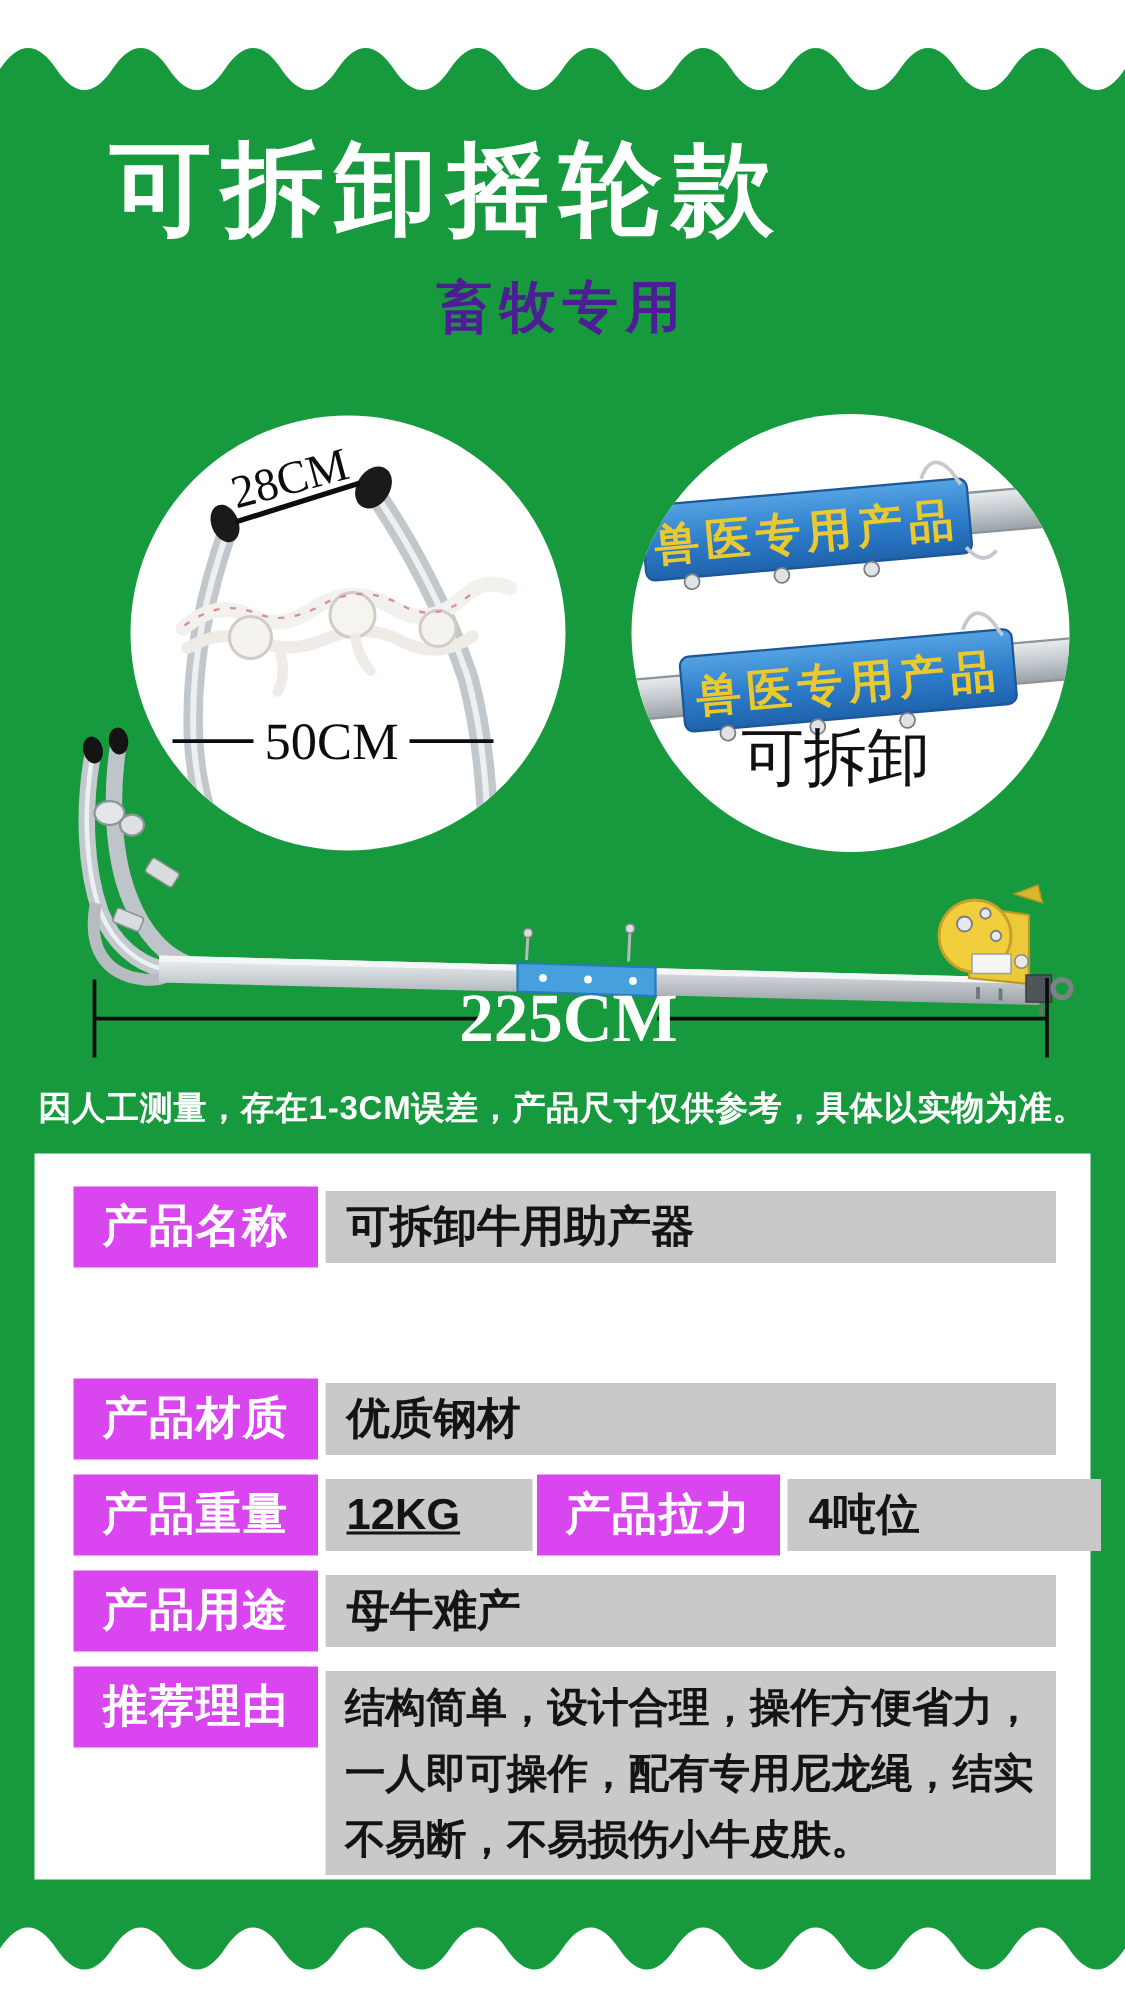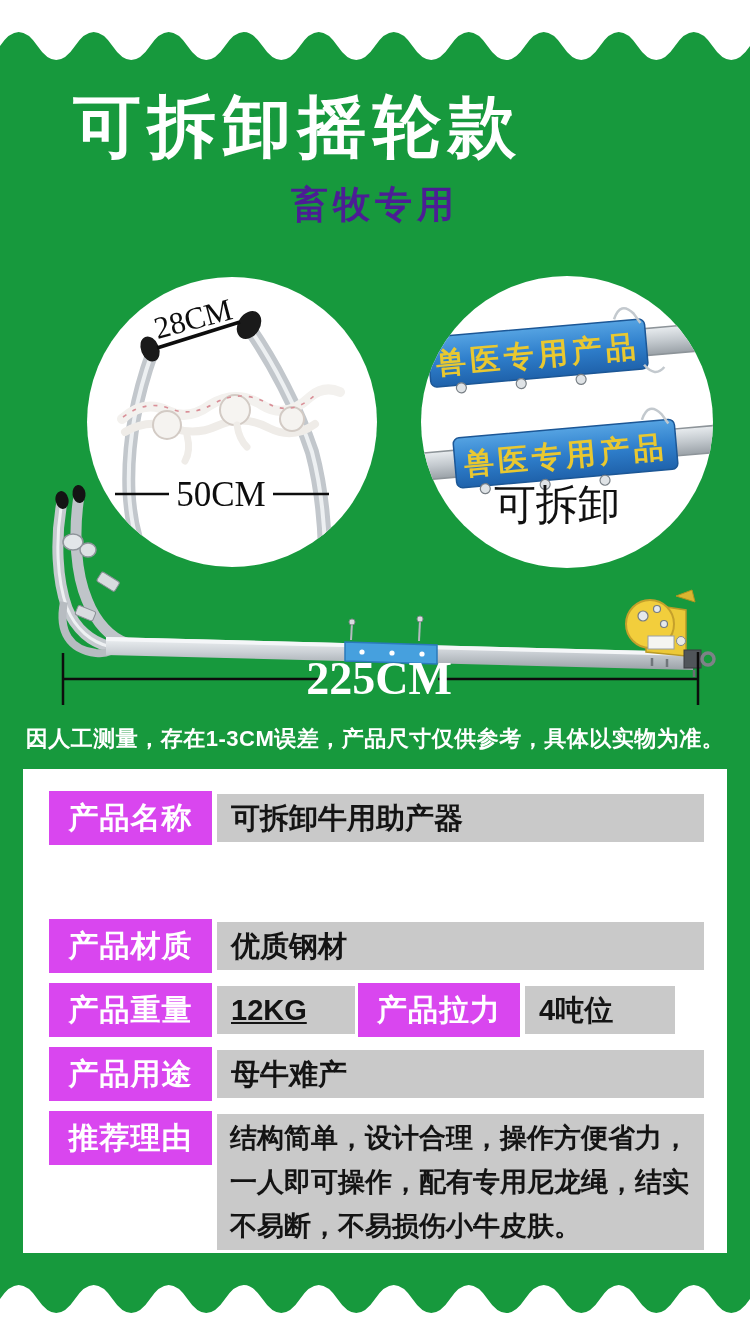--- a/index.html
+++ b/index.html
@@ -20,21 +20,21 @@
   .note{position:absolute;left:0;top:724px;width:750px;text-align:center;color:#ffffff;
         font-size:22px;font-weight:700;letter-spacing:0.5px;}
   .panel{position:absolute;left:23px;top:769px;width:704px;height:484px;background:#ffffff;}
   .row{position:absolute;left:26px;width:655px;height:54px;}
   .cell-label{position:absolute;top:0;left:0;width:163px;height:54px;background:#d946ef;
         color:#ffffff;font-size:30px;font-weight:700;text-align:center;line-height:54px;letter-spacing:1px;}
   .cell-value{position:absolute;top:3px;left:168px;width:487px;height:48px;background:#c9c9c9;
         color:#141414;font-size:29px;font-weight:700;line-height:48px;padding-left:14px;box-sizing:border-box;}
   .row4 .cell-value.v1{width:138px;text-decoration:underline;}
   .row4 .cell-label.l2{left:309px;width:162px;}
-  .row4 .cell-value.v2{left:476px;width:150px;}
+  .row4 .cell-value.v2{left:476px;width:209px;}
   .row6 .cell-value{height:136px;line-height:44px;font-size:27px;padding:2px 10px 0 13px;white-space:normal;}
   svg text{font-family:"Liberation Serif","DejaVu Serif",serif;}
   svg text.sans{font-family:"Liberation Sans","DejaVu Sans",sans-serif;}
 </style>
 </head>
 <body>
 
 <div class="page">
 
   <div class="green-bg"></div>

